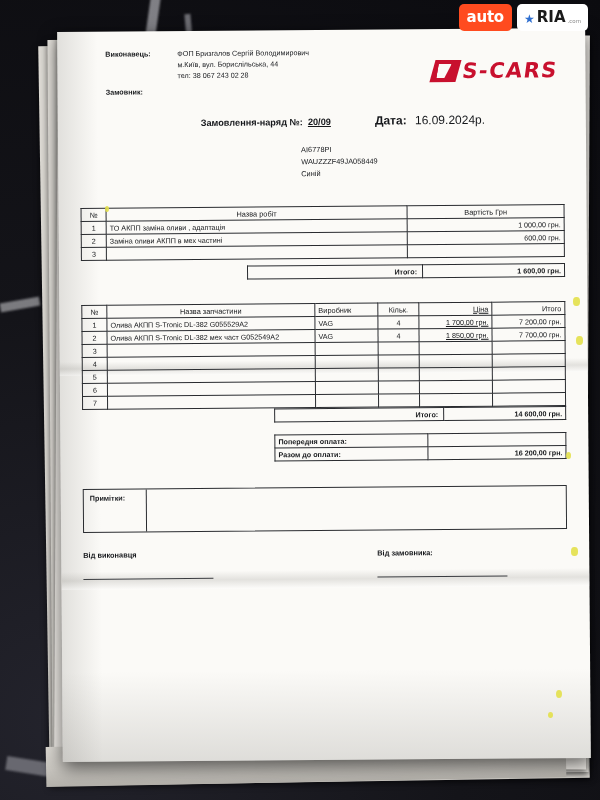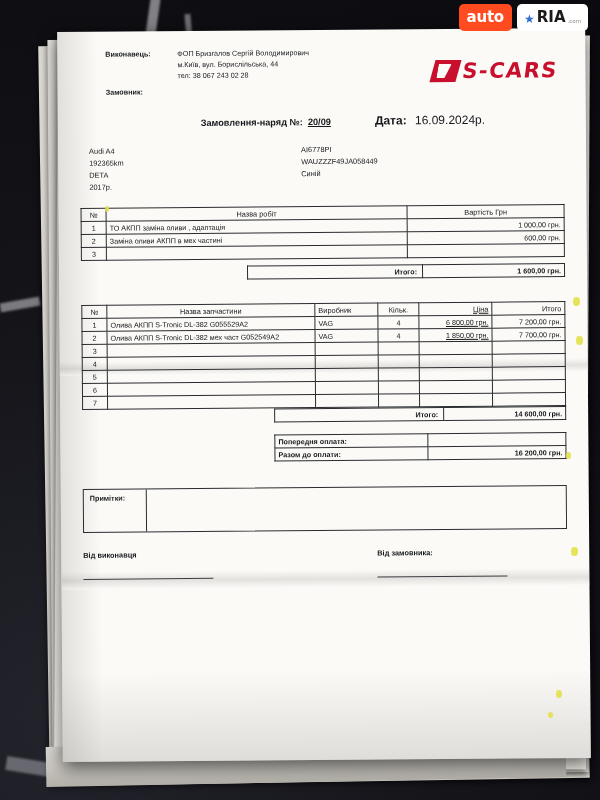--- a/index.html
+++ b/index.html
@@ -387,26 +387,20 @@
         <span class="title-main">Замовлення-наряд №:</span>
         <span class="order-no">20/09</span>
         <span class="date-wrap">
           <span class="date-label">Дата:</span>
           <span class="date-val">16.09.2024р.</span>
         </span>
       </div>
 
       <div class="car-info">
         <div class="ci-col left">
-          <div class="ci-vals">
-            <div>Audi A4</div>
-            <div>192365km</div>
-            <div>DETA</div>
-            <div>2017р.</div>
-          </div>
         </div>
         <div class="ci-col">
           <div class="ci-vals">
             <div>AI6778PI</div>
             <div>WAUZZZF49JA058449</div>
             <div>Синій</div>
             <div></div>
           </div>
         </div>
       </div>
@@ -459,21 +453,21 @@
             <th class="p-price">Ціна</th>
             <th class="p-sum">Итого</th>
           </tr>
         </thead>
         <tbody>
           <tr>
             <td class="p-num">1</td>
             <td class="p-name">Олива АКПП S-Tronic DL-382 G055529A2</td>
             <td class="p-maker">VAG</td>
             <td class="p-qty">4</td>
-            <td class="p-price">6 800,00 грн.</td>
+            <td class="p-price">1 700,00 грн.</td>
             <td class="p-sum">7 200,00 грн.</td>
           </tr>
           <tr>
             <td class="p-num">2</td>
             <td class="p-name">Олива АКПП S-Tronic DL-382 мех част G052549A2</td>
             <td class="p-maker">VAG</td>
             <td class="p-qty">4</td>
             <td class="p-price">1 850,00 грн.</td>
             <td class="p-sum">7 700,00 грн.</td>
           </tr>

